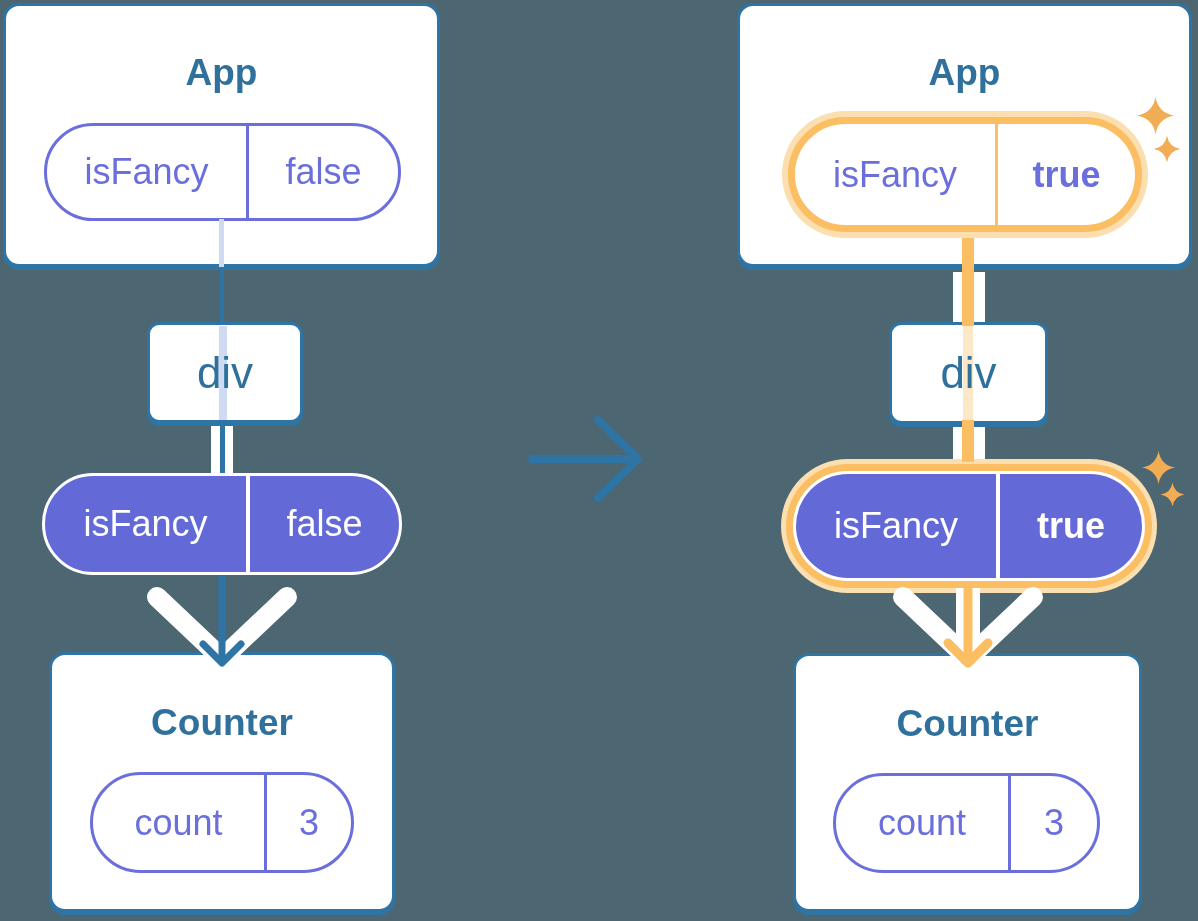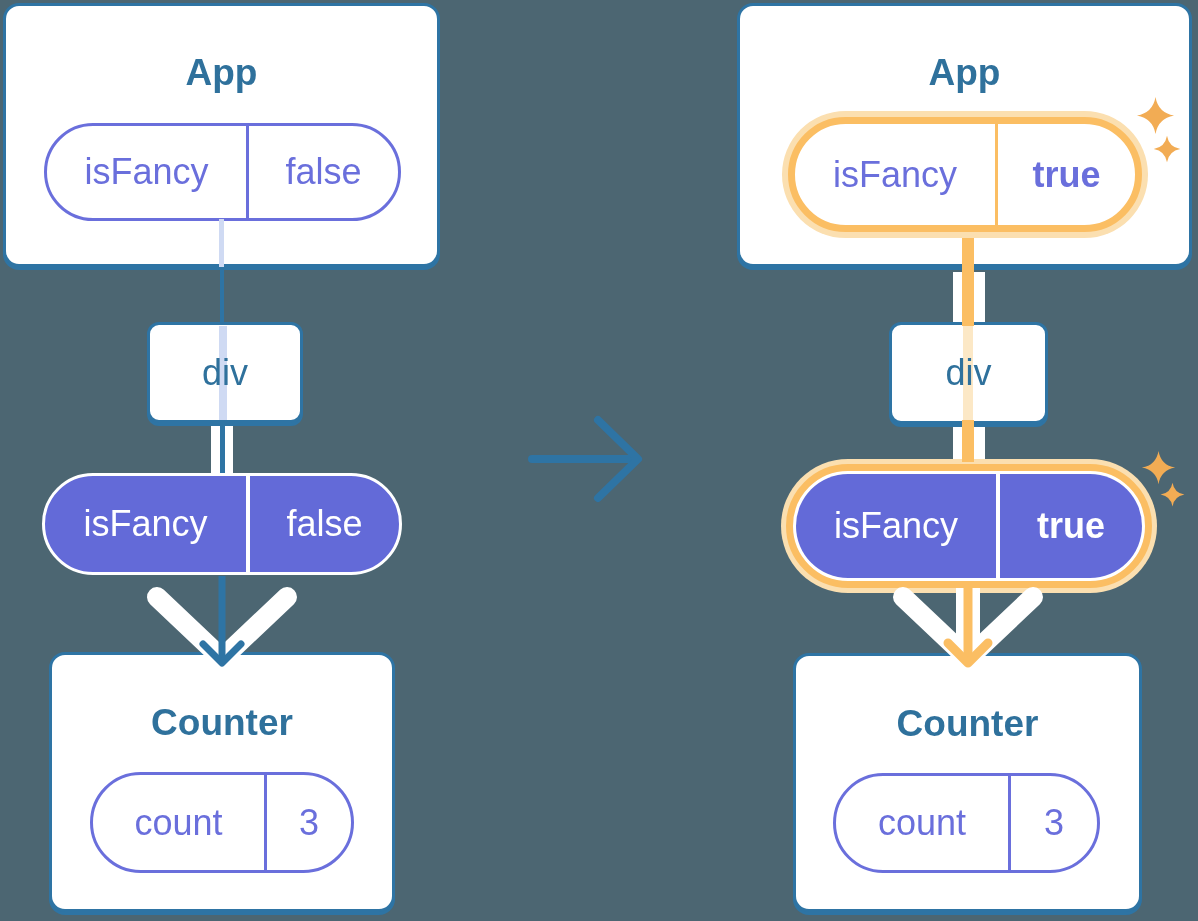--- a/index.html
+++ b/index.html
@@ -13,21 +13,21 @@
   .card{
     position:absolute;background:#fff;border:3px solid #2E74A4;
     border-radius:16px;box-shadow:0 3px 0 0 #2E74A4;box-sizing:border-box;z-index:2;
   }
   .title{
     position:absolute;text-align:center;font-size:37px;font-weight:600;
     color:#2F719C;z-index:4;line-height:37px;
   }
   .divlabel{
     position:absolute;display:flex;align-items:center;justify-content:center;
-    font-size:36px;font-weight:500;color:#2F719C;z-index:4;
+    font-size:44px;font-weight:500;color:#2F719C;z-index:4;
   }
   
   .pill-outline{
     position:absolute;display:flex;align-items:stretch;background:#fff;
     border:3px solid #6A6FDC;border-radius:60px;box-sizing:border-box;
     color:#6A6FDC;font-size:36px;z-index:3;overflow:hidden;
   }
   .seg{display:flex;align-items:center;justify-content:center;text-align:center;}
   .sep-purple{width:3px;background:#6A6FDC;}
   .pill-filled{

